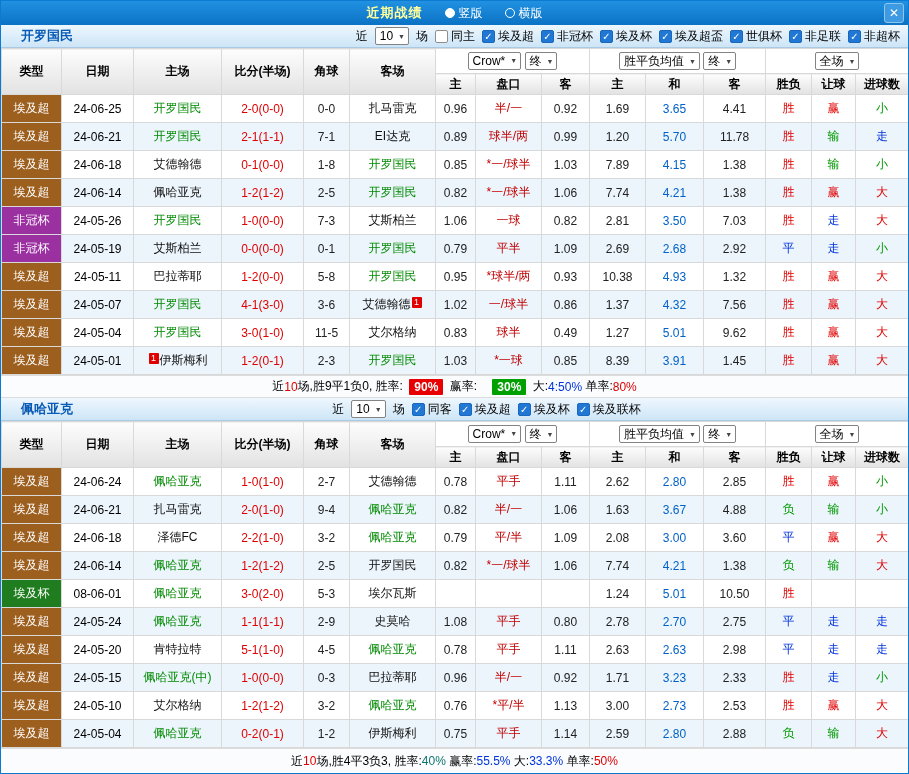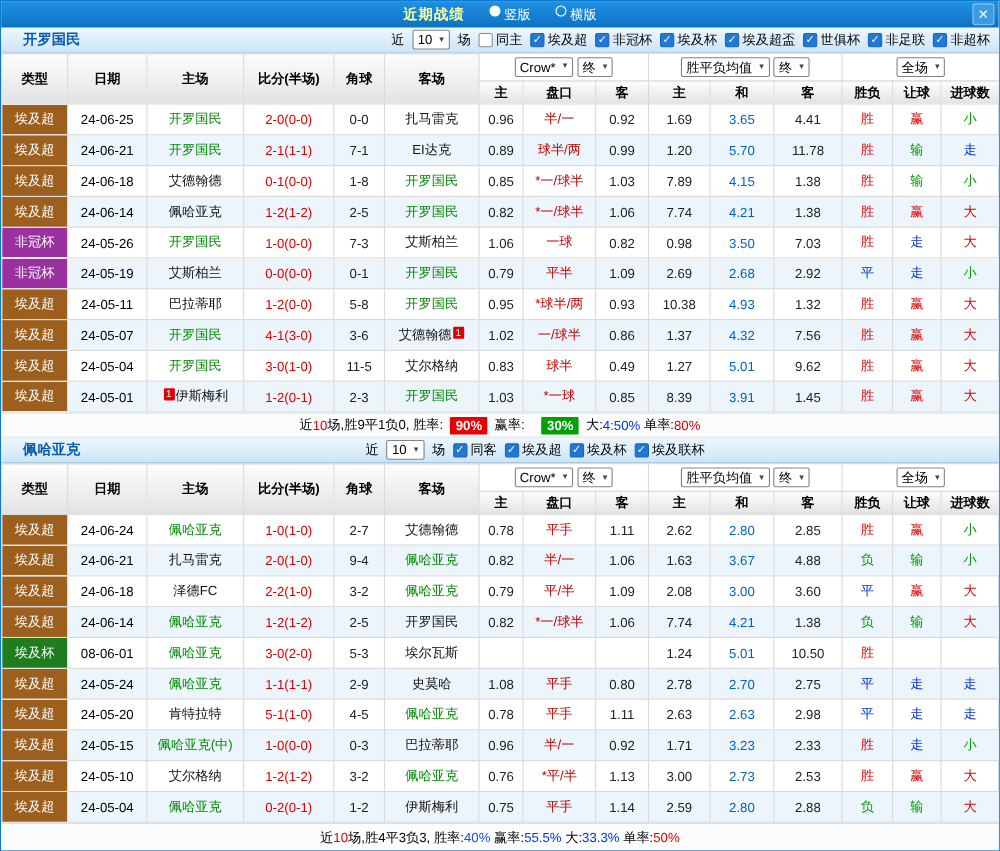--- a/index.html
+++ b/index.html
@@ -2,21 +2,21 @@
 <html><head>
 <meta charset="utf-8">
 <style>
   *{box-sizing:border-box;margin:0;padding:0}
   html,body{background:#fff}
   body{font-family:"Liberation Sans","DejaVu Sans",sans-serif;font-size:12px;color:#000}
   .window{width:909px;height:774px;border:1px solid #0c7ad0;overflow:hidden;display:flex;flex-direction:column;background:#fff}
   
   .titlebar{flex:0 0 24px;background:linear-gradient(#2191e2,#0b72c4);position:relative;display:flex;align-items:center;justify-content:center;color:#fff;gap:22px}
   .tb-title{font-weight:bold;font-size:13px;color:#ffff9c;letter-spacing:1px}
-  .radio{display:inline-flex;align-items:flex-start;gap:4px;cursor:pointer;font-size:12px;color:#fff}
+  .radio{display:inline-flex;align-items:center;gap:4px;cursor:pointer;font-size:12px;color:#fff}
   .rdot{width:10px;height:10px;border:1px solid #fff;border-radius:50%;background:transparent;display:inline-block}
   .rdot.on{background:#fff}
   .close{position:absolute;right:4px;top:2px;width:20px;height:20px;background:#3e9ae2;border:1px solid #8cc6ef;border-radius:3px;color:#fff;font-weight:bold;font-size:12px;line-height:18px;text-align:center;cursor:pointer}
   
   .band{flex:0 0 23px;background:linear-gradient(#eef7fe,#cde5f7);border-bottom:1px solid #aac9e2;display:flex;align-items:center;padding:0 8px}
   .team-name{color:#0a5bb5;font-weight:bold;font-size:13px;padding-left:12px}
   .filters{display:flex;align-items:center;gap:7px}
   .filters.right{margin-left:auto}
   .filters.centered{margin:0 auto}
   .cb{display:inline-flex;align-items:center;gap:3px;cursor:pointer}
@@ -249,21 +249,21 @@
         <tr>
           <td class="type" style="background:#9b30a0">非冠杯</td>
           <td class="">24-05-26</td>
           <td class="team focus">开罗国民</td>
           <td class="score">1-0(0-0)</td>
           <td class="corner">7-3</td>
           <td class="team">艾斯柏兰</td>
           <td class="odds">1.06</td>
           <td class="hcap">一球</td>
           <td class="odds">0.82</td>
-          <td class="odds">0.98</td>
+          <td class="odds">2.81</td>
           <td class="draw">3.50</td>
           <td class="odds">7.03</td>
           <td class="" style="color:#e00000">胜</td>
           <td class="" style="color:#0033dd">走</td>
           <td class="" style="color:#e00000">大</td>
         </tr>
         <tr class="alt">
           <td class="type" style="background:#9b30a0">非冠杯</td>
           <td class="">24-05-19</td>
           <td class="team">艾斯柏兰</td>
@@ -630,21 +630,21 @@
           <td class="" style="color:#009900">输</td>
           <td class="" style="color:#e00000">大</td>
         </tr>
       </tbody>
   </table>
 
   <div class="summary">
       <span>近</span>
       <span style="color: rgb(224, 0, 0);">10</span>
       <span>场,胜4平3负3, 胜率:</span>
-      <span style="color: #1d4ed8;">40%</span>
+      <span style="color: #0f766e;">40%</span>
       <span> 赢率:</span>
       <span style="color: rgb(0, 51, 221);">55.5%</span>
       <span> 大:</span>
       <span style="color: rgb(0, 51, 221);">33.3%</span>
       <span> 单率:</span>
       <span style="color: rgb(224, 0, 0);">50%</span>
     </div>
 
 </div>
 

